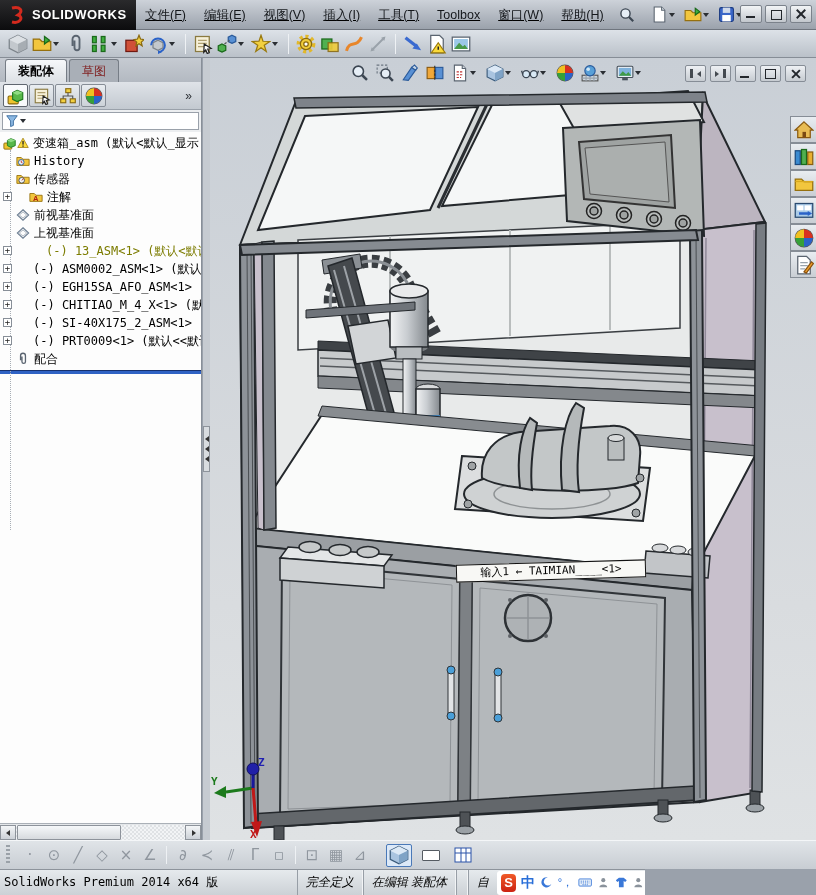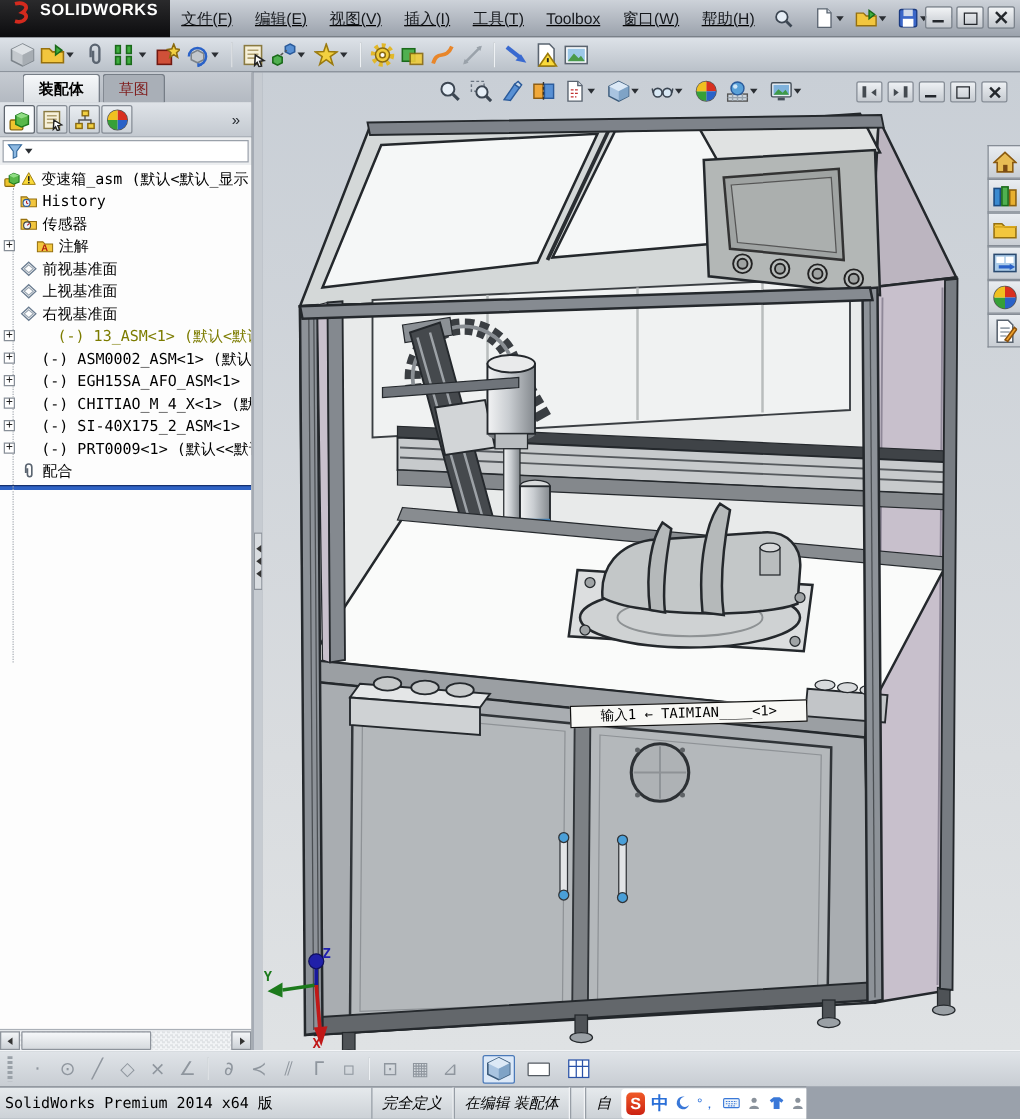--- a/index.html
+++ b/index.html
@@ -5,21 +5,21 @@
   * { margin:0; padding:0; box-sizing:border-box; }
   html,body { width:816px; height:895px; overflow:hidden; background:#9aa1ab;
     font-family:"Liberation Sans", sans-serif; }
   .app { position:absolute; inset:0; width:816px; height:895px; }
 
   
   .titlebar { position:absolute; left:0; top:0; width:816px; height:30px;
     background:linear-gradient(#cdd2d9,#9ba2ac); display:flex; align-items:center;
     border-bottom:1px solid #6f757e; }
   .logo { width:136px; height:30px; background:linear-gradient(#2a2a2c,#0c0c0e);
-    display:flex; gap:4px; padding-left:8px; flex:0 0 auto; }
+    display:flex; align-items:center; gap:4px; padding-left:8px; flex:0 0 auto; }
   .logo-text { color:#fff; font-weight:bold; font-size:13px; letter-spacing:.5px; }
   .menubar { display:flex; align-items:center; height:100%;text-decoration:underline; }
   .menu-item { font-size:12.5px; color:#15181c; padding:0 9px; line-height:30px; cursor:default; }
   .search-btn { margin:0 6px; }
   .qat { display:flex; align-items:center; gap:2px; margin-left:8px; }
   .crt { width:0; height:0; border-left:3px solid transparent; border-right:3px solid transparent;
     border-top:4px solid #2a2e33; margin:0 3px 0 1px; display:inline-block; }
   .winctl { position:absolute; right:4px; top:5px; display:flex; gap:3px; }
   .wbtn { width:22px; height:18px; background:linear-gradient(#f2f4f6,#c2c7cd);
     border:1px solid #7b828b; border-radius:2px; position:relative; }
@@ -33,21 +33,21 @@
   .toolbar { position:absolute; left:0; top:30px; width:816px; height:28px;
     background:linear-gradient(#dde2e8,#bac1c9); border-bottom:1px solid #868d96;
     display:flex; align-items:center; padding-left:6px; }
   .tsep { width:1px; height:20px; background:#8d939b; border-right:1px solid #eef1f4; margin:0 5px; }
   .tbtn { display:flex; align-items:center; padding:2px 2px; border-radius:2px; }
   .ic { display:block; }
 
   
   .leftpanel { position:absolute; left:0; top:58px; width:202px; height:782px;
     background:#eceef0; border-right:1px solid #888f98; display:flex; flex-direction:column; }
-  .cmdtabs { height:24px; display:flex; align-items:flex-end; background:linear-gradient(#c6cbd2,#b3b9c1); padding-left:18px; gap:2px; }
+  .cmdtabs { height:24px; display:flex; align-items:flex-end; background:linear-gradient(#c6cbd2,#b3b9c1); padding-left:5px; gap:2px; }
   .ctab { font-size:12px; padding:3px 12px 2px; border:1px solid #767d86; border-bottom:none; border-radius:3px 3px 0 0; }
   .ctab.active { background:linear-gradient(#f6f8fa,#dde1e5); font-weight:bold; }
   .ctab.idle { background:#a9afb7; color:#7f1d1d; }
   .fmtabs { height:28px; display:flex; align-items:center; gap:1px; padding:2px 3px;
     background:linear-gradient(#dfe3e8,#c3c9d0); border-bottom:1px solid #9aa1aa; }
   .fmtab { width:25px; height:23px; display:flex; align-items:center; justify-content:center;
     border:1px solid #868d96; background:linear-gradient(#e9edf1,#ccd2d8); border-radius:2px; }
   .fmtab.active { background:#f8fafc; border-color:#5f666f; }
   .fm-chevron { margin-left:auto; font-size:12px; color:#2a2e33; padding-right:6px; }
   .filterrow { height:22px; background:#eceef0; padding:2px 2px; }
@@ -583,26 +583,20 @@
             <use href="#sym-plane"></use>
           </svg>
         <span class="tlabel">前视基准面</span>
       </div>
       <div class="trow ind1">
         <svg class="tic" width="14" height="14">
             <use href="#sym-plane"></use>
           </svg>
         <span class="tlabel">上视基准面</span>
       </div>
-      <div class="trow ind1">
-        <svg class="tic" width="14" height="14">
-            <use href="#sym-plane"></use>
-          </svg>
-        <span class="tlabel">右视基准面</span>
-      </div>
       <div class="trow ind1 olive">
         <span class="plus">+</span>
         <svg class="tic" width="14" height="14">
             <use href="#sym-assy"></use>
           </svg>
         <svg class="tic" width="12" height="12">
             <use href="#sym-warn"></use>
           </svg>
         <span class="tlabel">(-) 13_ASM&lt;1&gt; (默认&lt;默认</span>
       </div>

